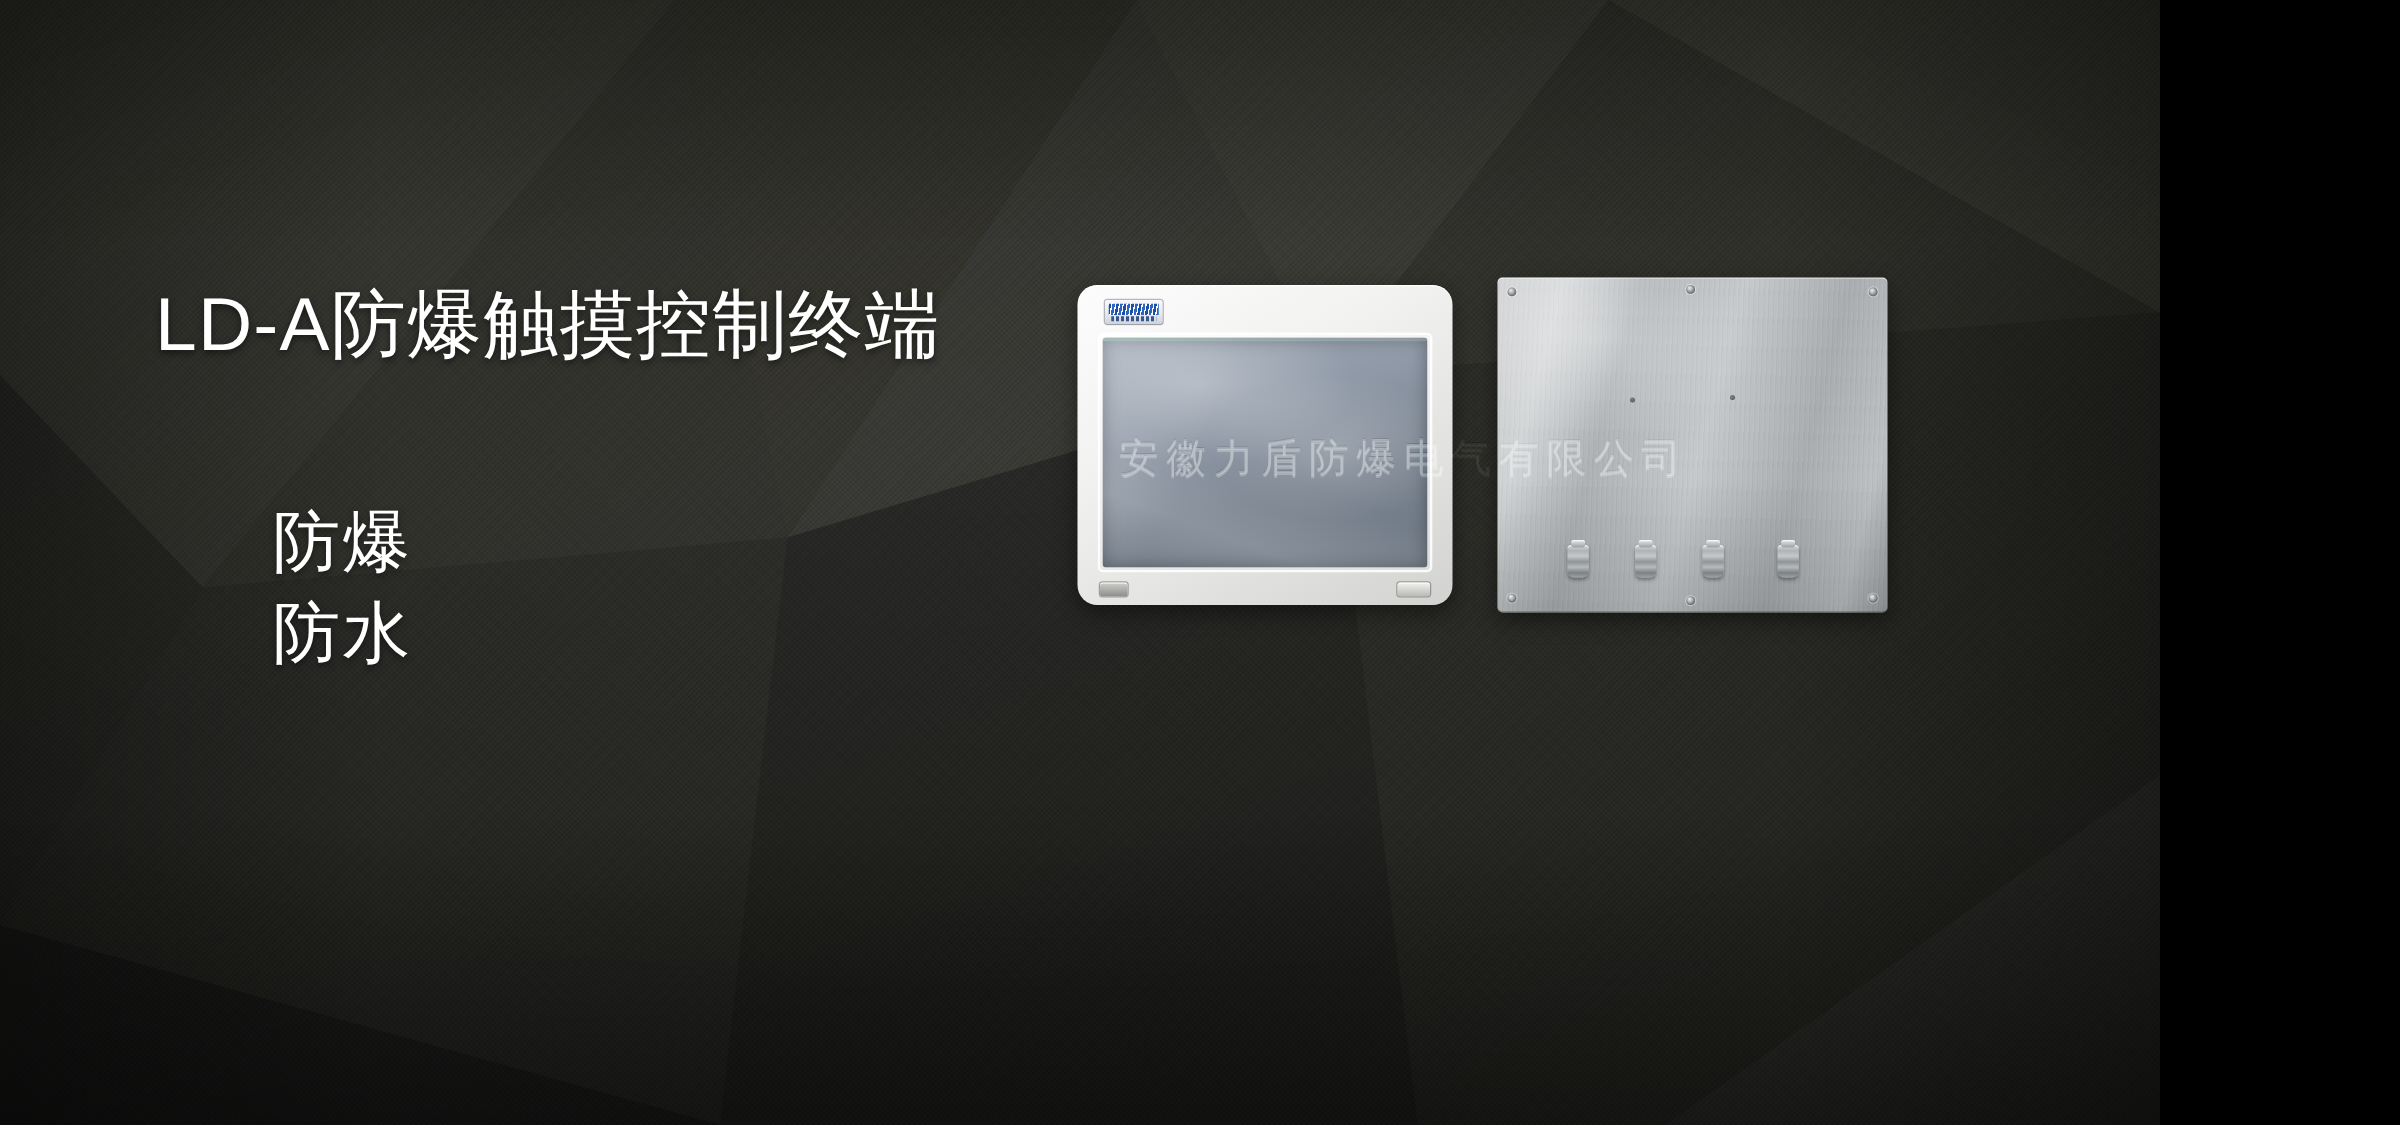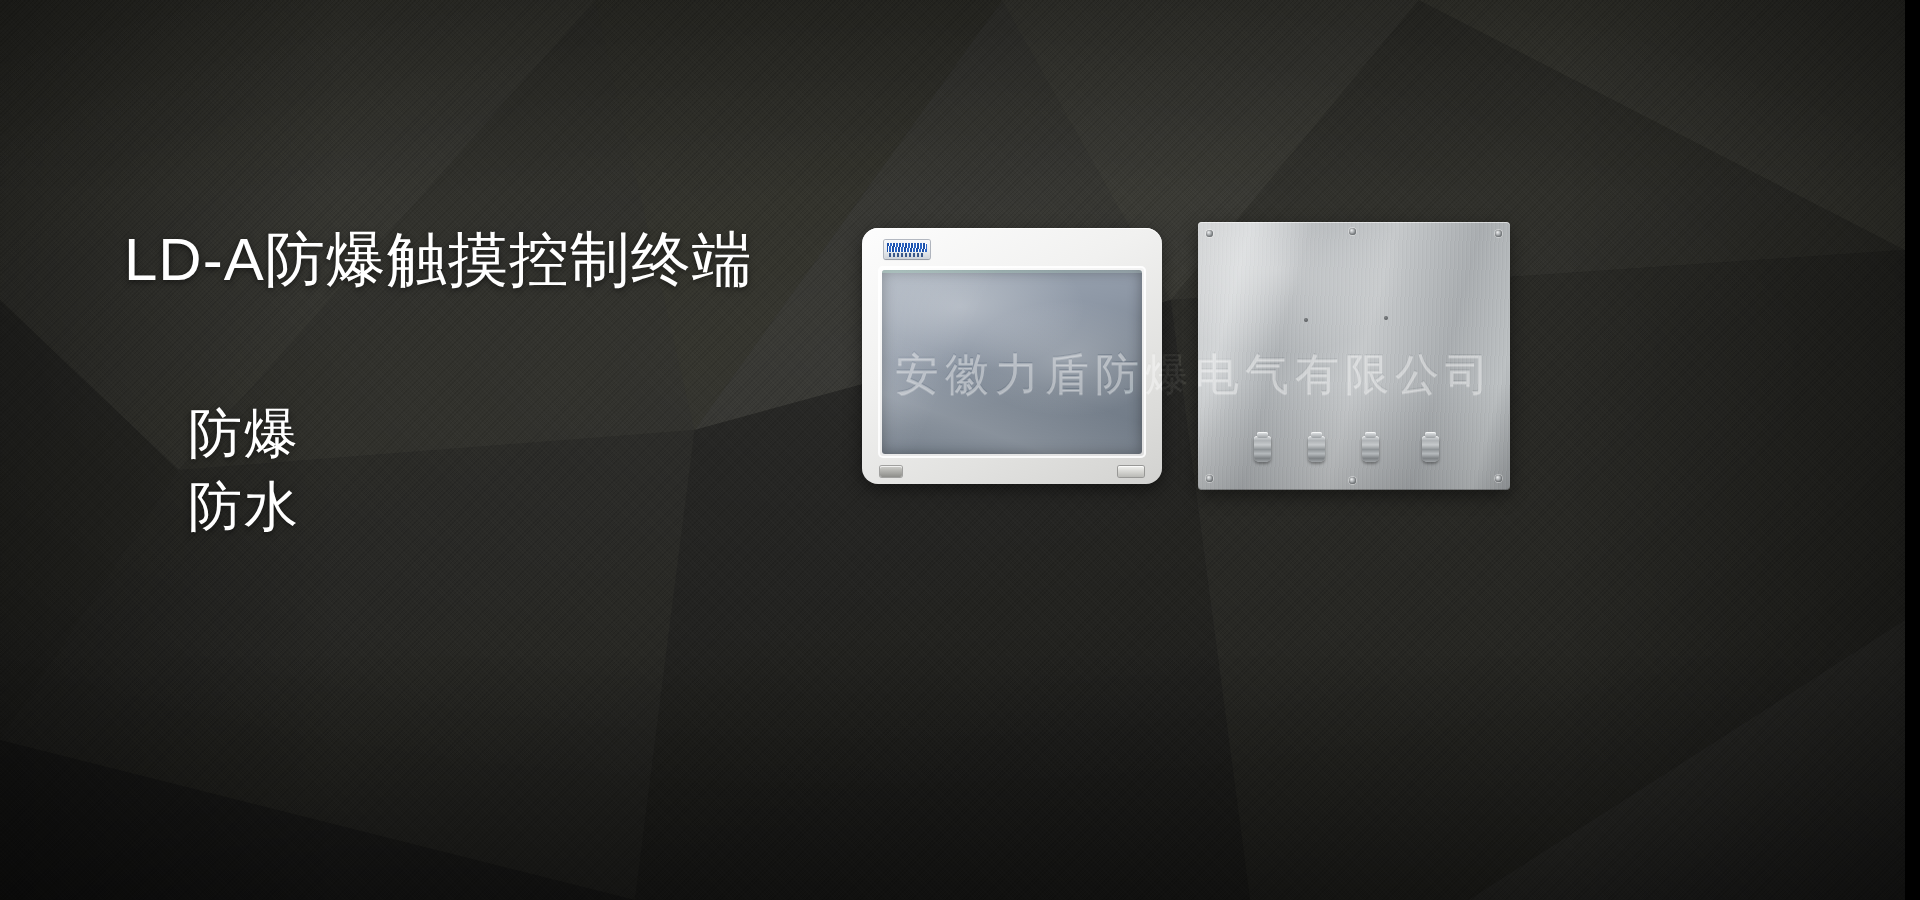--- a/index.html
+++ b/index.html
@@ -5,21 +5,21 @@
   html, body {
     margin: 0;
     padding: 0;
     background: #000;
   }
   body {
     font-family: "Liberation Sans", "DejaVu Sans", sans-serif;
   }
   #banner {
     position: relative;
-    width: 1905px;
+    width: 1728px;
     height: 900px;
     overflow: hidden;
     background: #0369a1;
   }
 
   
   .bg-base {
     position: absolute;
     inset: 0;
     background:
@@ -68,21 +68,21 @@
     white-space: nowrap;
     flex-direction: column;
   }
   .feature {
     font-size: 54px;
     color: #ffffff;
     font-weight: 400;
     letter-spacing: 2px;
     text-shadow: 0 2px 6px rgba(0,0,0,.5);
   }
-  .feature + .feature { margin-left: 88px; text-align: center; }
+  .feature + .feature { margin-left: 118px; text-align: center; }
 
   
   .products {
     position: absolute;
     left: 862px;
     top: 222px;
     width: 648px;
     height: 272px;
   }
 
@@ -224,21 +224,21 @@
     background: linear-gradient(to bottom, #e6e9eb, #9ca0a3);
     box-shadow: inset 0 1px 0 rgba(255,255,255,.7);
   }
 
   
   .watermark {
     position: absolute;
     left: 895px;
     top: 345px;
     width: 560px;
-    font-size: 44px;
+    font-size: 32px;
     letter-spacing: 6px;
     color: rgba(255,255,255,.30);
     text-shadow:
       0 1px 0 rgba(255,255,255,.25),
       0 -1px 0 rgba(0,0,0,.18);
     white-space: nowrap;
     pointer-events: none;
     mix-blend-mode: overlay;
   }
 </style>

